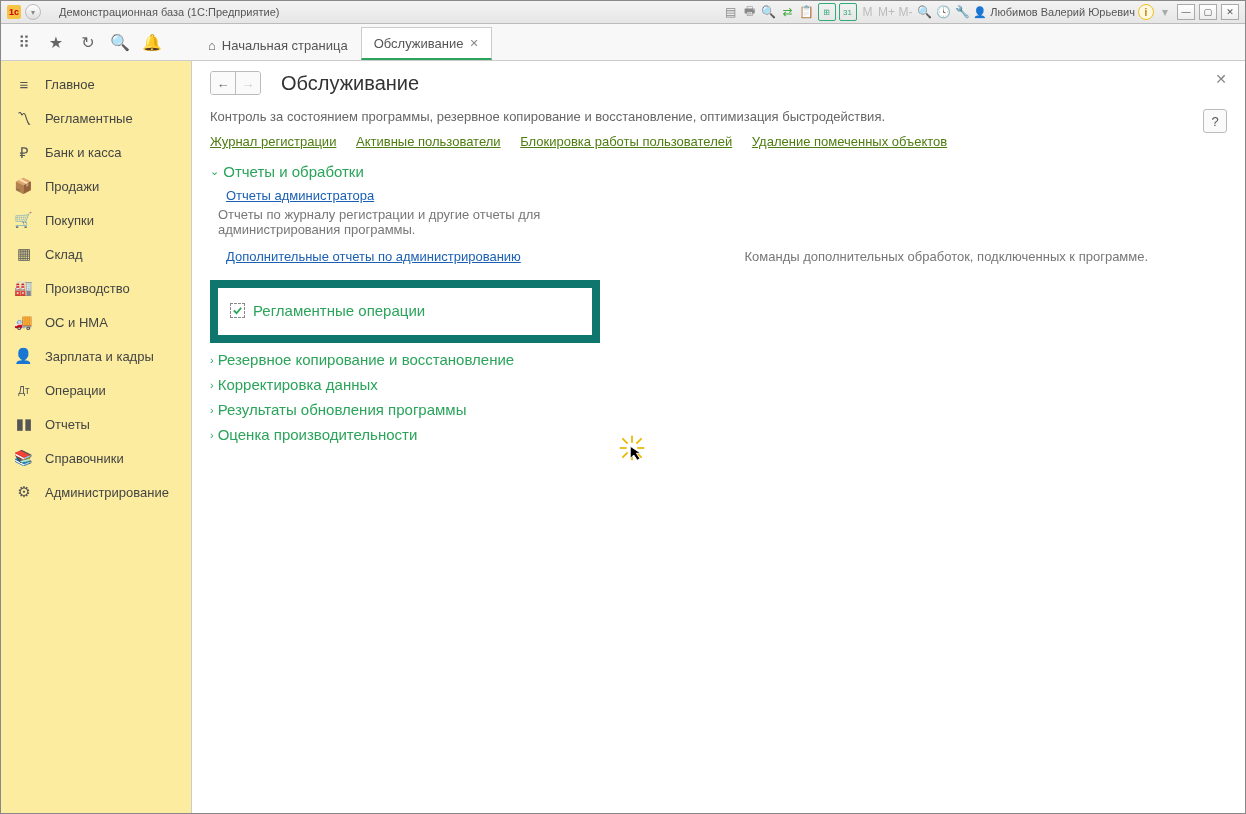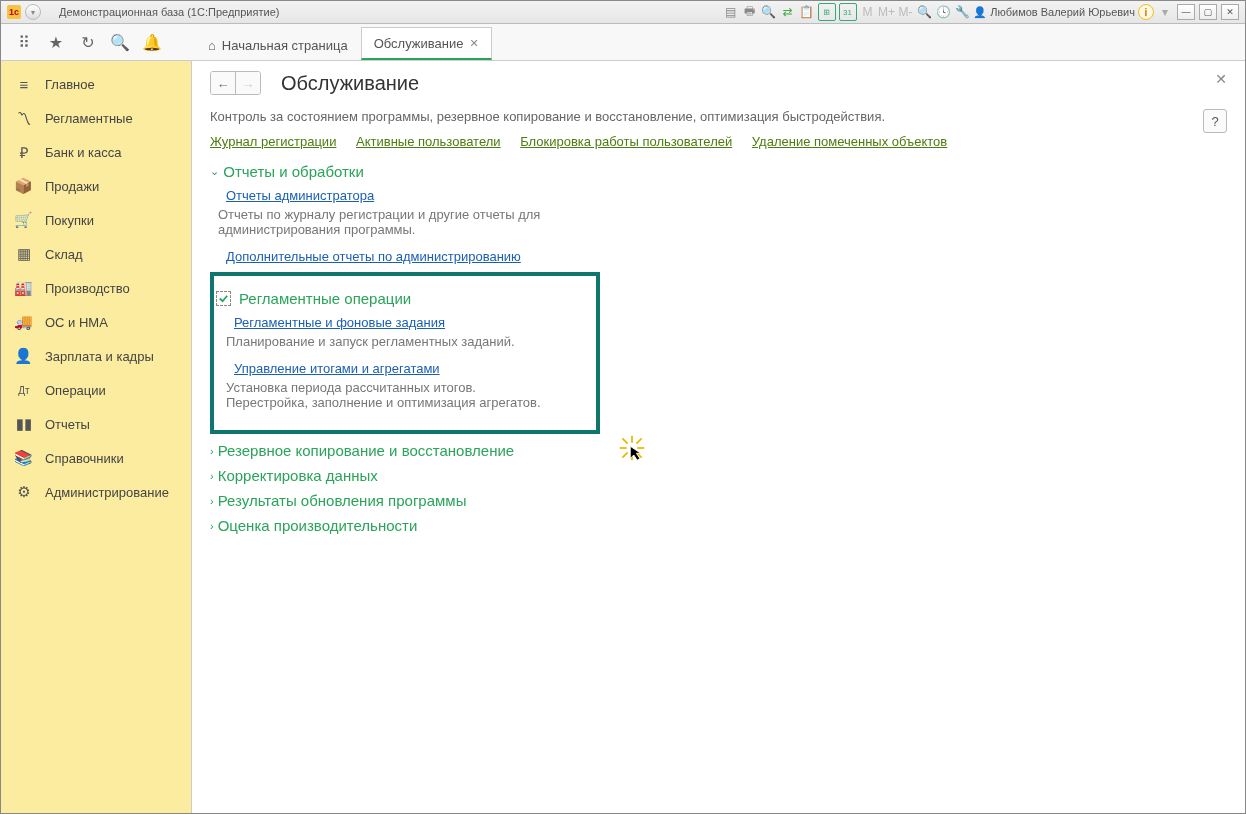--- a/index.html
+++ b/index.html
@@ -35,21 +35,21 @@
 .desc{color:#666;margin:6px 0 10px;}
 .help-btn{position:absolute;right:18px;top:48px;width:22px;height:22px;border:1px solid #bbb;border-radius:3px;display:flex;align-items:center;justify-content:center;background:#fafafa;color:#555;}
 .linkrow{margin-bottom:14px;}
 .linkrow a{color:#4d7c0f;text-decoration:underline;margin-right:16px;cursor:pointer;font-size:13px;}
 .section-title{color:#2aa45a;font-size:15px;display:flex;align-items:center;gap:4px;cursor:pointer;margin:8px 0 6px;}
 .section-title .chev{font-size:11px;}
 .sublink{color:#1a5fb4;text-decoration:underline;cursor:pointer;display:inline-block;margin:2px 8px;}
 .subdesc{color:#777;margin:2px 0 10px;}
 .two-col{display:flex;gap:44px;}
 .col{flex:1;}
-.hl-box{border:4px solid #0f766e;padding:6px 6px 10px 4px;margin-top:6px;width:390px;box-sizing:border-box;}
+.hl-box{border:8px solid #0f766e;padding:6px 6px 10px 14px;margin-top:6px;width:390px;box-sizing:border-box;}
 .hl-box .section-title{margin-left:-2px;}
 .chk{width:13px;height:13px;border:1px dashed #888;display:inline-flex;align-items:center;justify-content:center;vertical-align:middle;margin-right:4px;}
 .chk svg{width:11px;height:11px;}
 .cursor-click{position:absolute;left:426px;top:373px;pointer-events:none;}
 .cursor-click svg{width:28px;height:28px;}
 </style>
 </head>
 <body>
 
 <div class="app-window">
@@ -186,38 +186,33 @@
           <span>Отчеты и обработки</span>
         </div>
       <div style="padding-left:8px;">
         <a class="sublink">Отчеты администратора</a>
         <div class="subdesc" style="max-width:340px;">Отчеты по журналу регистрации и другие отчеты для администрирования программы.</div>
         <div class="two-col">
           <div class="col">
             <a class="sublink">Дополнительные отчеты по администрированию</a>
           </div>
           <div class="col">
+            <div class="subdesc">Команды дополнительных обработок, подключенных к программе.</div>
           </div>
         </div>
       </div>
 
       <div class="hl-box">
         <div class="section-title">
           <span class="chk">
               <svg viewBox="0 0 12 12">
                 <path d="M2 6 L5 9 L10 3" stroke="#2aa45a" stroke-width="2" fill="none"></path>
               </svg>
             </span>
           <span>Регламентные операции</span>
-        </div>
-        <div style="padding-left:8px;">
-          <a class="sublink">Регламентные и фоновые задания</a>
-          <div class="subdesc">Планирование и запуск регламентных заданий.</div>
-          <a class="sublink">Управление итогами и агрегатами</a>
-          <div class="subdesc" style="max-width:320px;">Установка периода рассчитанных итогов. Перестройка, заполнение и оптимизация агрегатов.</div>
         </div>
       </div>
 
       <div class="section-title">
           <span class="chev">›</span>
           <span>Резервное копирование и восстановление</span>
         </div>
       <div class="section-title">
           <span class="chev">›</span>
           <span>Корректировка данных</span>

